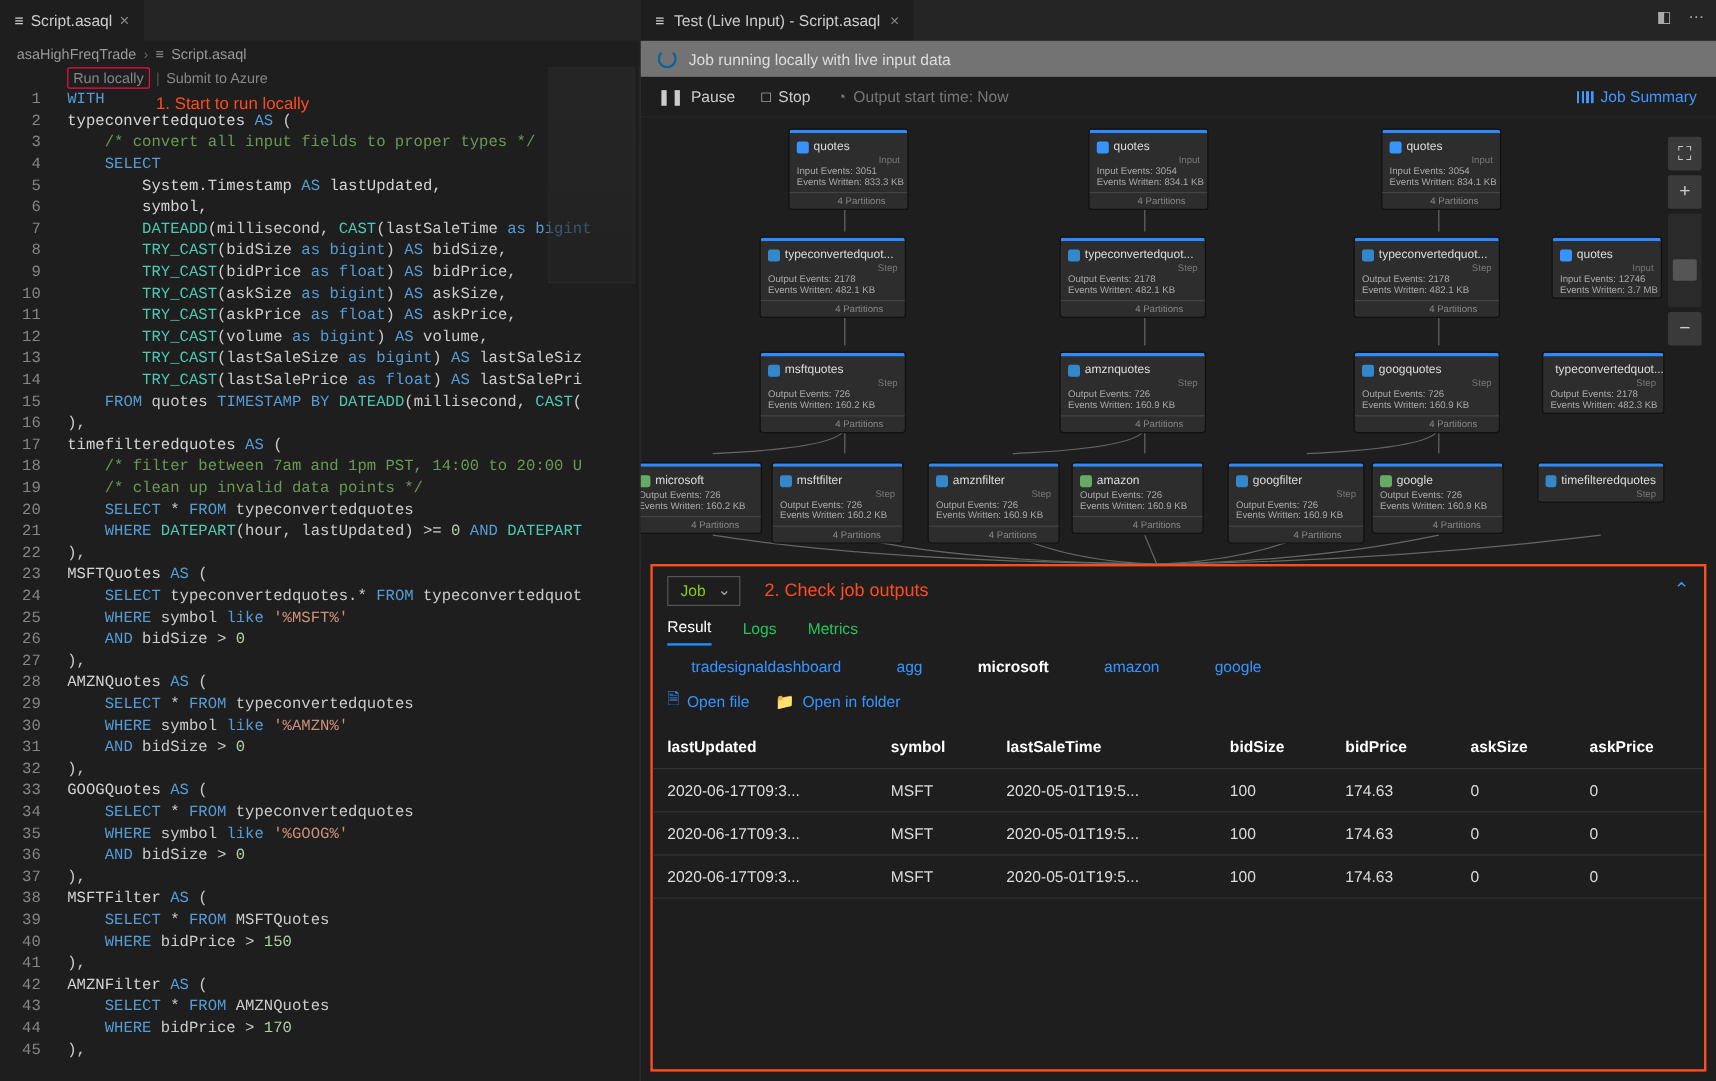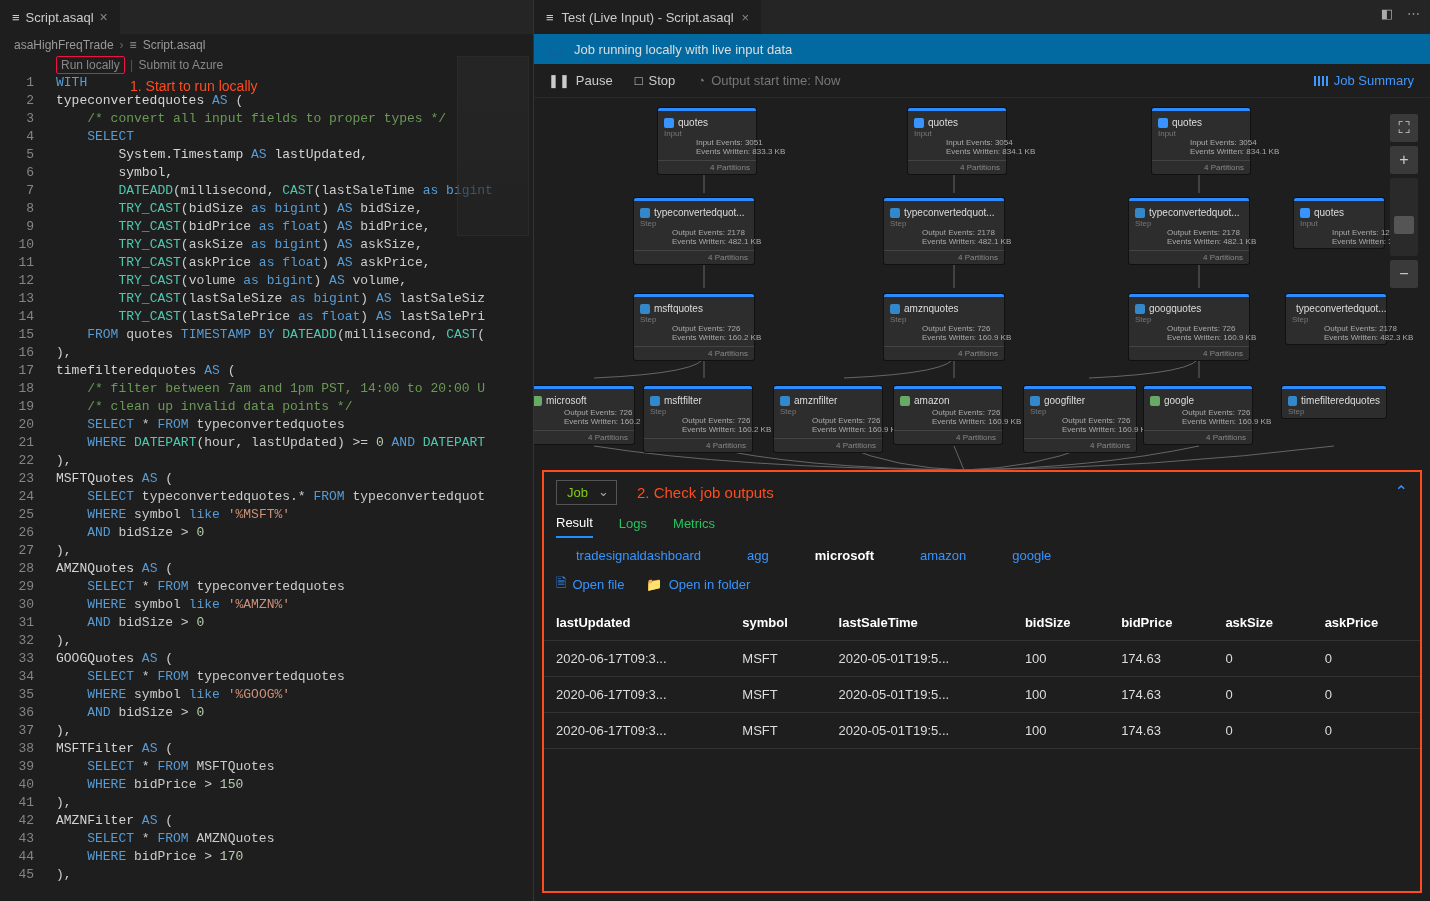--- a/index.html
+++ b/index.html
@@ -37,35 +37,35 @@
   .num { color:#b5cea8; }
   .id  { color:#d4d4d4; }
   .minimap { position:absolute; right:4px; top:56px; width:72px; height:180px; background:linear-gradient(#2b2b2b,#252525); opacity:.6; border:1px solid #333;}
 
   
   .test-pane { flex:1; display:flex; flex-direction:column; background:#1e1e1e; position:relative;}
   .tab2 { height:34px; padding:0 12px; display:flex; align-items:center; gap:8px; background:#1e1e1e; color:#ccc; font-size:13px;}
   .tab2 .close { color:#888; }
   .top-icons { position:absolute; right:10px; top:6px; display:flex; gap:14px; color:#aaa;}
   .top-icons span { cursor:pointer; }
-  .banner { height:30px; background:#0369a1; display:flex; align-items:center; padding:0 14px; gap:10px; font-size:13px; color:#ddd;}
+  .banner { height:30px; background:#737373; display:flex; align-items:center; padding:0 14px; gap:10px; font-size:13px; color:#ddd;}
   .banner .spinner { width:16px; height:16px; border:2px solid #0e639c; border-top-color:transparent; border-radius:50%; }
   .player-bar { height:34px; display:flex; align-items:center; padding:0 14px; gap:22px; color:#ccc; font-size:13px; border-bottom:1px solid #2a2a2a; position:relative;}
   .player-bar .pbtn { display:flex; align-items:center; gap:6px; cursor:pointer;}
   .player-bar .muted { color:#777;}
   .player-bar .jobsum { position:absolute; right:16px; color:#4098ff; display:flex; align-items:center; gap:6px; cursor:pointer;}
   .player-bar .jobsum .bars { display:inline-block; width:14px; height:10px; background:repeating-linear-gradient(90deg,#4098ff 0 2px,transparent 2px 4px);}
   
   .diagram { flex:0 0 372px; position:relative; background:#1e1e1e; overflow:hidden;}
   .node { position:absolute; background:#2d2d2d; border-top:3px solid #2e8bff; border-radius:2px; box-shadow:0 0 0 1px #111; font-size:9px; color:#bbb; padding:6px 6px 2px 6px;}
   .node .ntitle { color:#ddd; font-size:10px; margin-bottom:2px; display:flex; align-items:center; gap:4px;}
   .node .ntitle .nicon { width:10px; height:10px; background:#3794ff; border-radius:2px; display:inline-block;}
-  .node .nsub { color:#777; font-size:8px; margin-top:-1px;}
-  .node .nline { font-size:8px; color:#aaa; white-space:nowrap;margin-left:32px;}
-  .node .nfoot { text-align:right; color:#888; font-size:8px; border-top:1px solid #444; margin:4px -6px 0 -6px; padding:2px 6px 0 6px;}
+  .node .nsub { color:#777; font-size:8px; margin-top:-1px;text-align:right;}
+  .node .nline { font-size:8px; color:#aaa; white-space:nowrap;}
+  .node .nfoot { text-align:right; color:#888; font-size:8px; border-top:1px solid #444; margin:4px -6px 0 -6px; padding:2px 18px 0 6px;}
   .zoomctrl { position:absolute; right:12px; top:16px; width:28px; display:flex; flex-direction:column; gap:4px;}
   .zoomctrl div { width:28px; height:28px; background:#3a3a3a; color:#ccc; display:flex; align-items:center; justify-content:center; font-size:16px; border-radius:2px; cursor:pointer;}
   .zoomctrl .slider { height:78px; background:#2a2a2a; display:block; position:relative;}
   .zoomctrl .slider:after { content:""; position:absolute; left:4px; right:4px; top:38px; height:18px; background:#555; border-radius:2px;}
   svg.edges { position:absolute; inset:0; width:100%; height:100%; }
   svg.edges path { stroke:#666; stroke-width:1; fill:none;}
   
   .output-panel { flex:1; border:2px solid #ff4c1f; margin:0 8px 8px 8px; display:flex; flex-direction:column; position:relative; background:#1e1e1e;}
   .output-top { height:40px; display:flex; align-items:center; padding:0 12px; gap:20px;}
   .job-select { background:#1e1e1e; border:1px solid #555; color:#84cc16; padding:4px 28px 4px 10px; font-size:13px; appearance:none; position:relative;}

